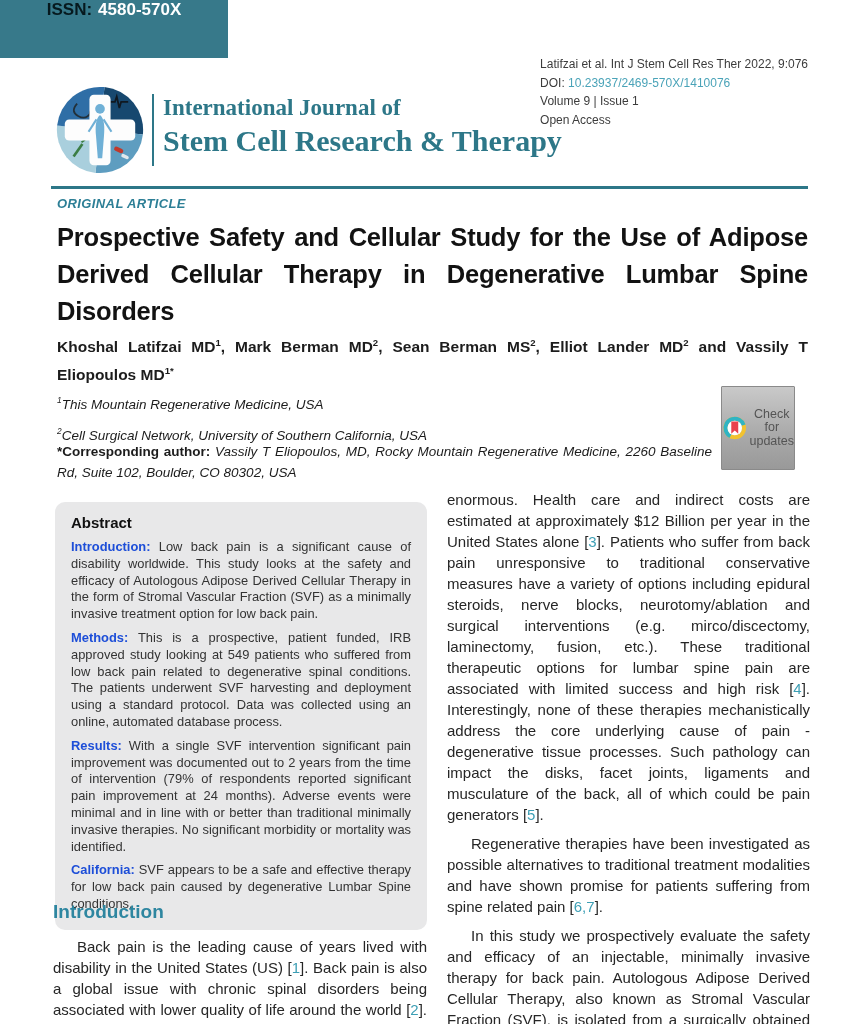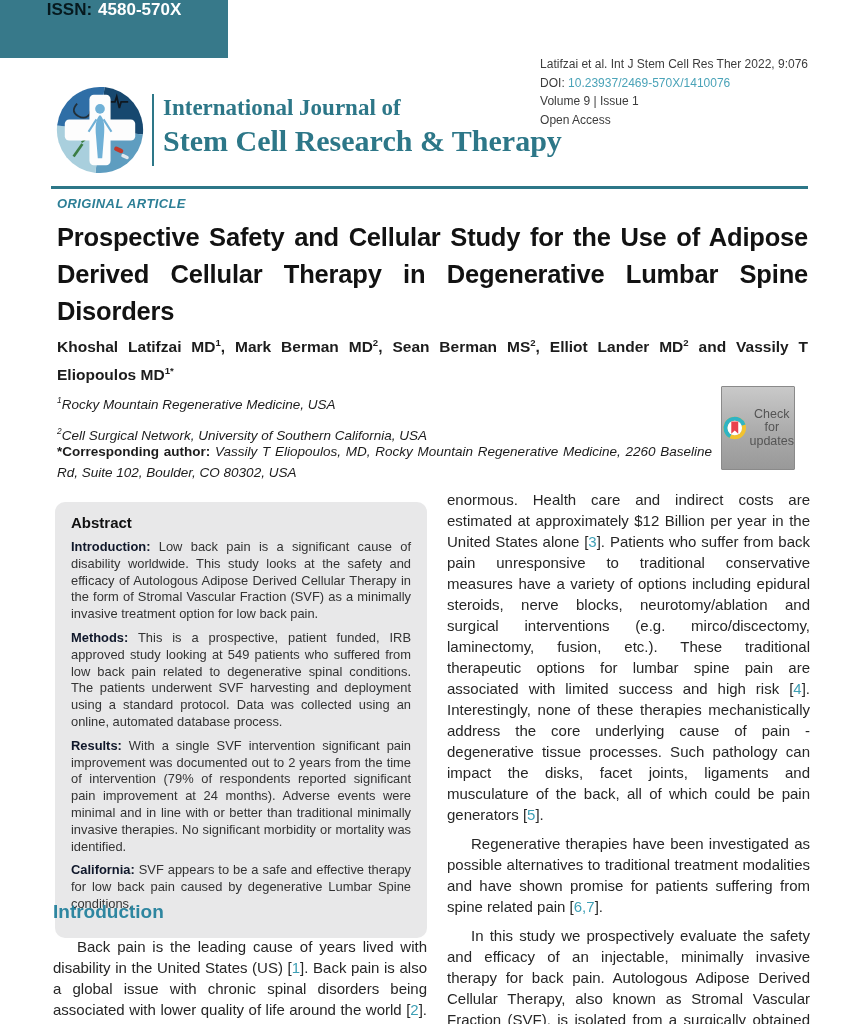--- a/index.html
+++ b/index.html
@@ -63,25 +63,25 @@
     background:linear-gradient(180deg,#c9c9c9 0%,#ababab 55%,#999999 100%);
     border:1px solid #8a8a8a; border-radius:1px;
     display:flex; flex-direction:row; align-items:center; justify-content:center;
     gap:2px; cursor:pointer;
   }
   .check-badge .txt { font-size:12.5px; line-height:13.5px; color:#545454; text-align:center; }
 
   
   .abstract-box {
     position:absolute; left:55px; top:502px; width:372px;
-    background:#e8e8e9; border-radius:10px; padding:12px 16px 18px 16px;
+    background:#e8e8e9; border-radius:10px; padding:12px 16px 10px 16px;
   }
   .abstract-box h2 { font-size:15px; color:#111; margin-bottom:8px; }
   .abstract-box p { font-size:12.9px; line-height:16.8px; text-align:justify; color:#333; margin-bottom:7px; }
-  .abstract-box p .sec-label { font-weight:bold; color:#0f172a; }
+  .abstract-box p .sec-label { font-weight:bold; color:#1d4ed8; }
 
   
   .intro-heading { position:absolute; left:53px; top:901px; font-size:19px; font-weight:bold; color:#2e86a0; }
   .body-col { font-size:15px; line-height:21px; text-align:justify; color:#262626; }
   .body-col p { text-indent:24px; }
   .body-col p + p { margin-top:8px; }
   .left-col  { position:absolute; left:53px;  top:936px; width:374px; }
   .right-col { position:absolute; left:447px; top:489px; width:363px; }
   .right-col p.cont { text-indent:0; }
   .cite { color:#3d9fb5; cursor:pointer; }
@@ -140,21 +140,21 @@
 
   <h1 class="title">
     <div>Prospective Safety and Cellular Study for the Use of Adipose</div>
     <div>Derived Cellular Therapy in Degenerative Lumbar Spine</div>
     <div>Disorders</div>
   </h1>
 
   <div class="authors"><span>Khoshal Latifzai MD</span><sup>1</sup><span>, Mark Berman MD</span><sup>2</sup><span>, Sean Berman MS</span><sup>2</sup><span>, Elliot Lander MD</span><sup>2</sup><span> and Vassily T Eliopoulos MD</span><sup>1*</sup></div>
 
   <div class="affils">
-    <p><sup>1</sup><span>Rocky Mountain Regenerative Medicine, USA</span></p>
+    <p><sup>1</sup><span>This Mountain Regenerative Medicine, USA</span></p>
     <p><sup>2</sup><span>Cell Surgical Network, University of Southern California, USA</span></p>
   </div>
 
   <div class="corresponding">
     <span class="c-label">*Corresponding author: </span><span class="c-text">Vassily T Eliopoulos, MD, Rocky Mountain Regenerative Medicine, 2260 Baseline Rd, Suite 102, Boulder, CO 80302, USA</span>
   </div>
 
   <div class="check-badge">
     <svg viewBox="0 0 44 44" width="40" height="40">
       <circle cx="22" cy="22" r="16" fill="none" stroke="#f2c230" stroke-width="7"></circle>

